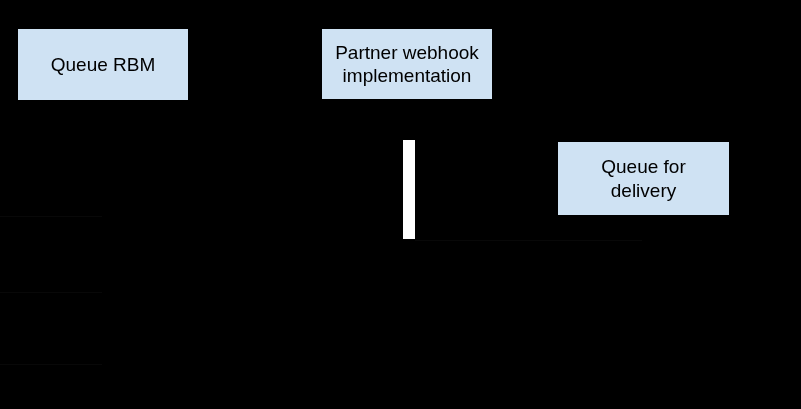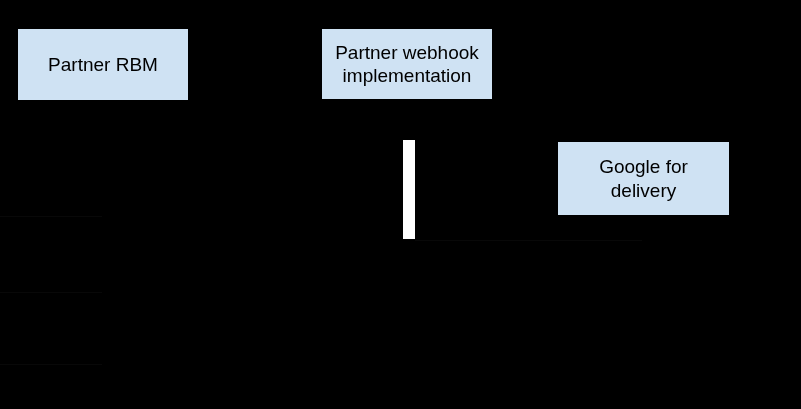--- a/index.html
+++ b/index.html
@@ -50,29 +50,29 @@
   .faint-line-2 { left: 0;     top: 292px; width: 102px; }
   .faint-line-3 { left: 0;     top: 364px; width: 102px; }
   .faint-line-4 { left: 415px; top: 240px; width: 227px; }
 </style>
 </head>
 <body>
 
 <div class="stage">
 
   <div class="node node-google-rbm">
-    <span>Partner RBM</span>
+    <span>Queue RBM</span>
   </div>
 
   <div class="node node-partner-webhook">
     <span>Partner webhook implementation</span>
   </div>
 
   <div class="node node-queue-delivery">
-    <span>Google for delivery</span>
+    <span>Queue for delivery</span>
   </div>
 
 
   <div class="activation-bar"></div>
 
   <div class="faint-line faint-line-1"></div>
   <div class="faint-line faint-line-2"></div>
   <div class="faint-line faint-line-3"></div>
   <div class="faint-line faint-line-4"></div>
 

